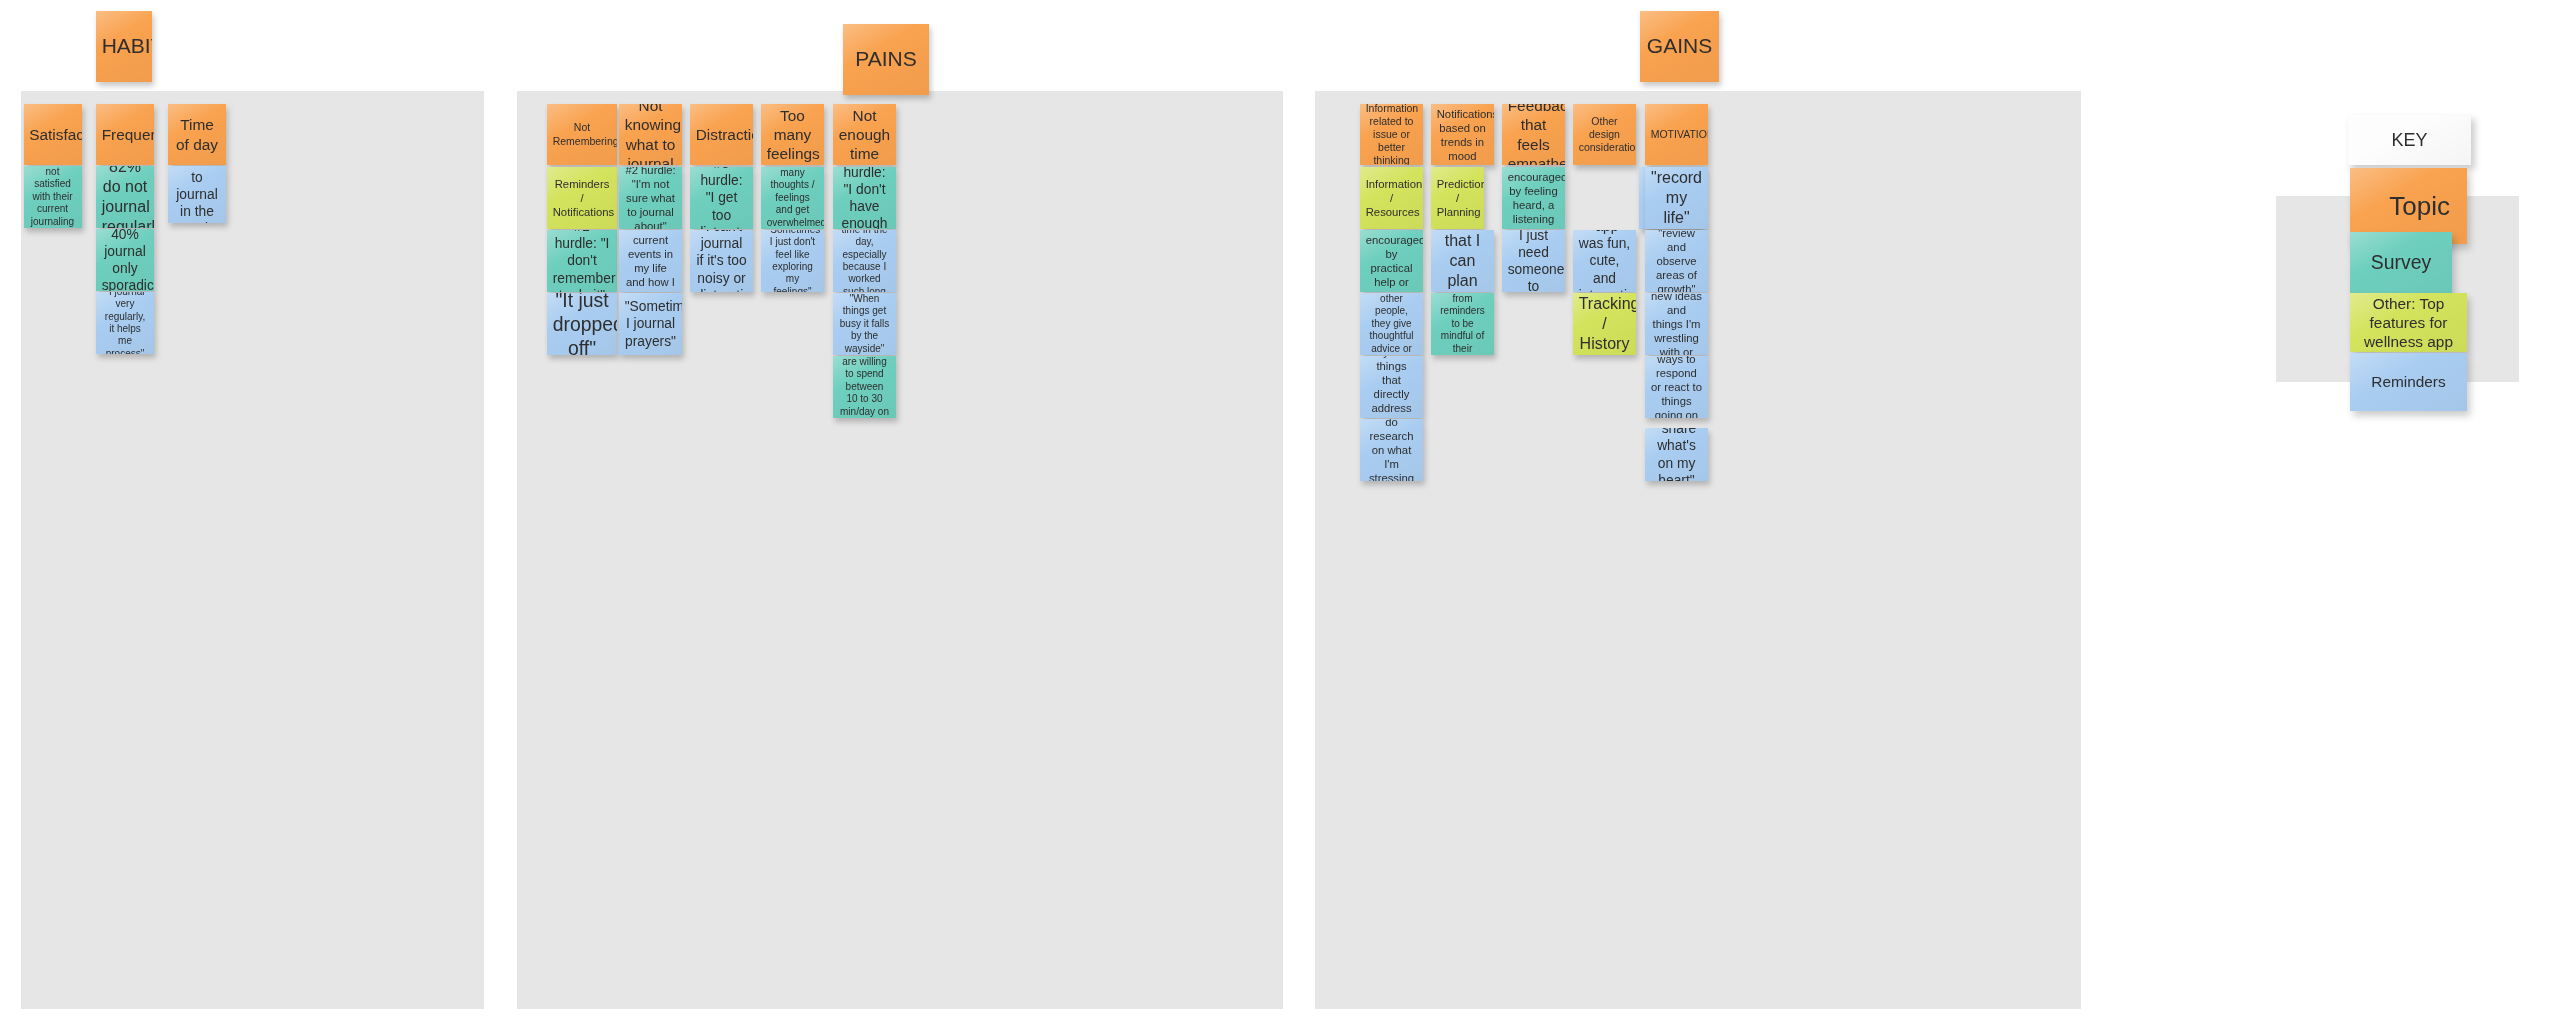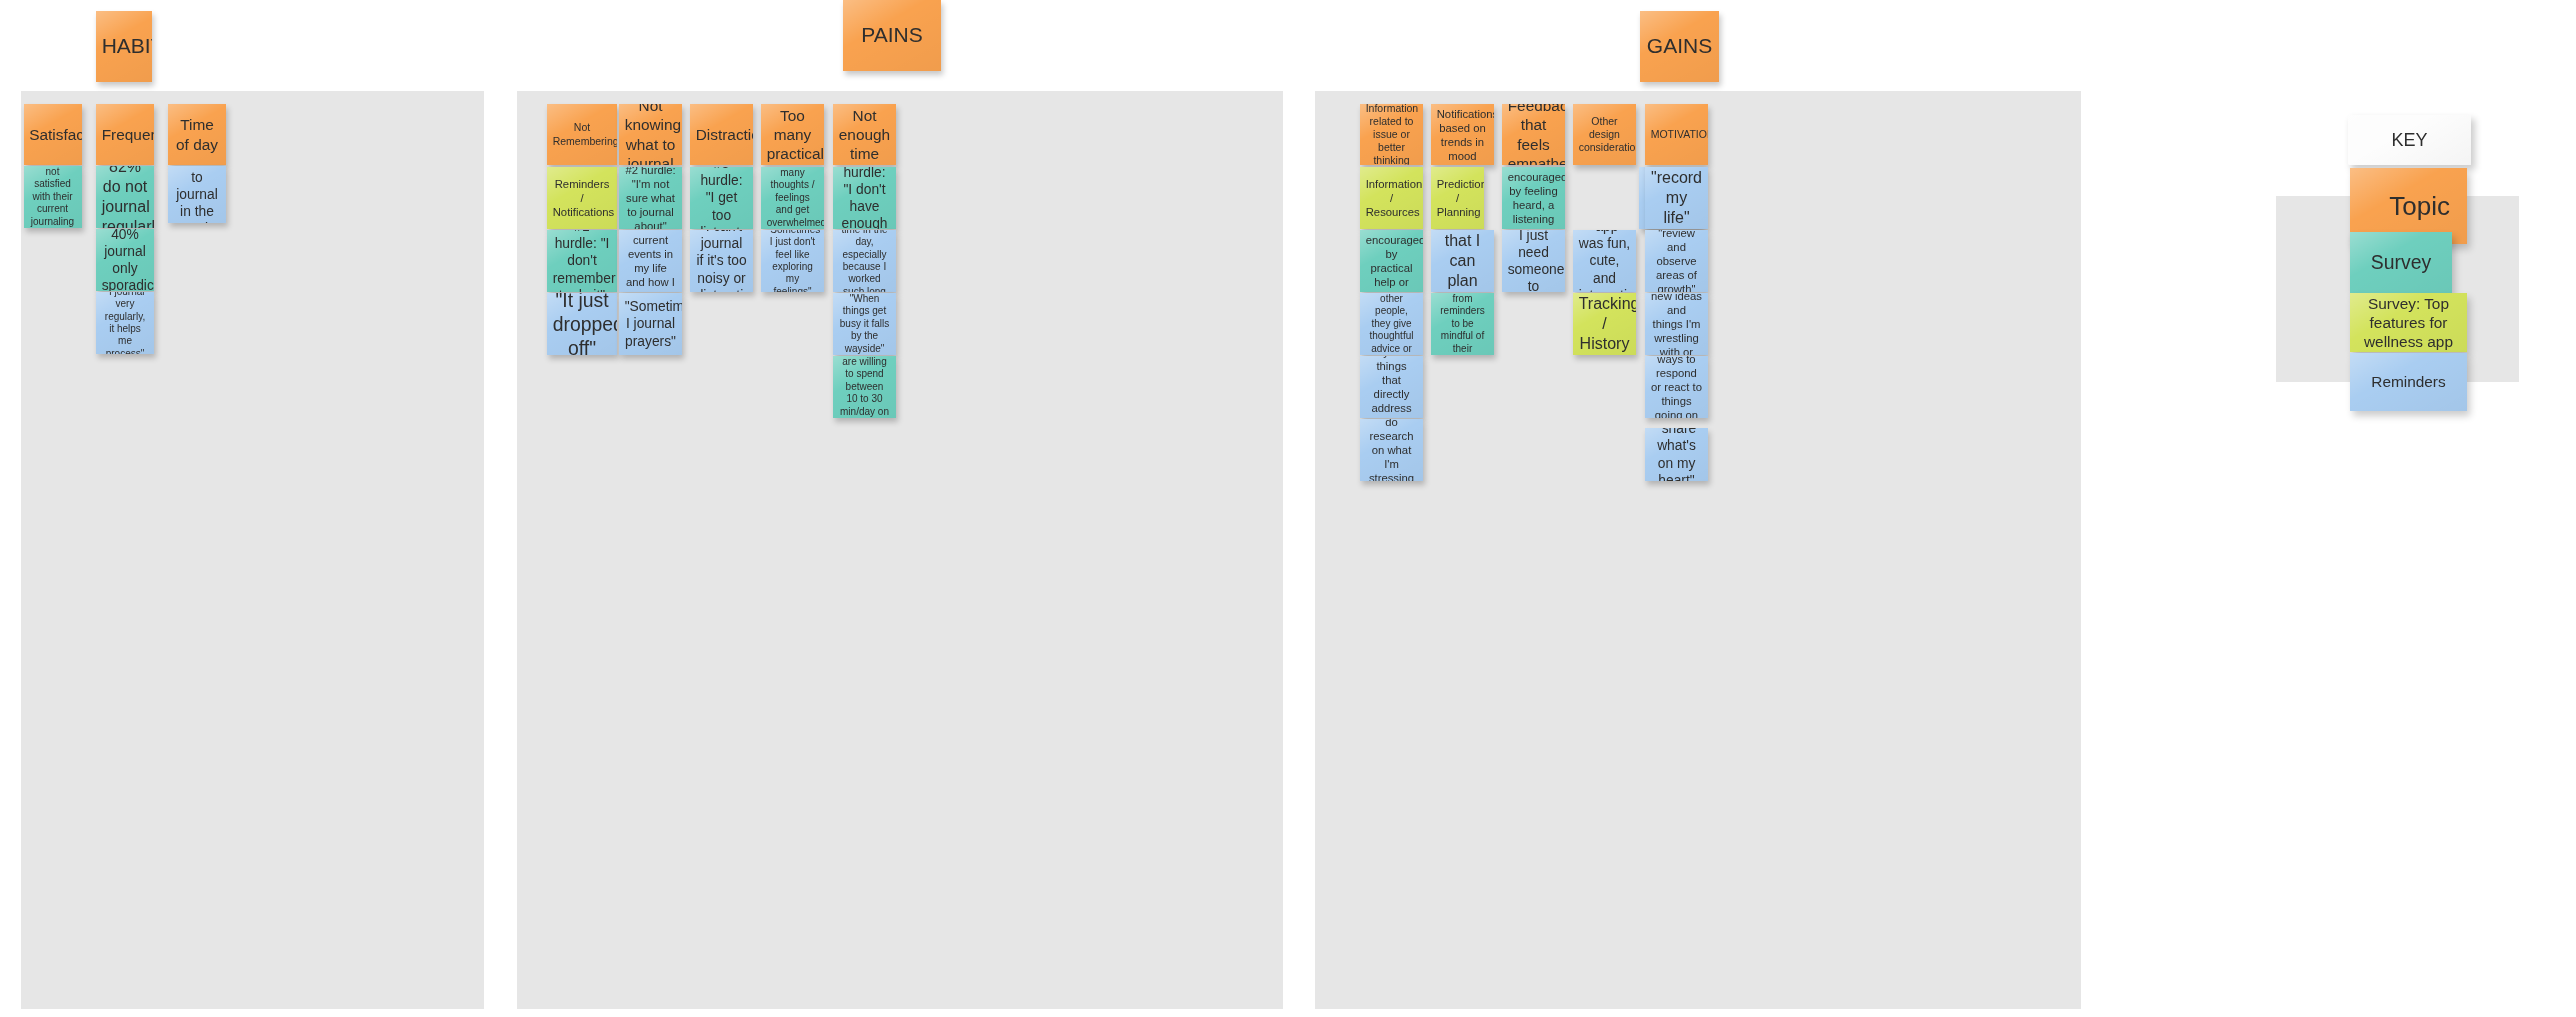--- a/index.html
+++ b/index.html
@@ -75,21 +75,21 @@
 
   <div class="note c-orange t-head-md" style="left:168px;top:104px;width:58px;height:61px;">
     <span>Time of day</span>
   </div>
   <div class="note c-blue t-body-md" style="left:168px;top:166px;width:58px;height:57px;">
     <span>"I like to journal in the morning"</span>
   </div>
 
   <div class="panel" style="left:517px;top:91px;width:766px;height:918px;"></div>
 
-  <div class="note c-orange t-title" style="left:843px;top:0;width:98px;height:71px;">
+  <div class="note c-orange t-title" style="left:843px;top:24px;width:86px;height:71px;">
     <span>PAINS</span>
   </div>
 
   <div class="note c-orange t-head-xs" style="left:547px;top:104px;width:70px;height:61px;">
     <span>Not Remembering</span>
   </div>
   <div class="note c-green t-body-sm" style="left:547px;top:167px;width:70px;height:62px;">
     <span>Reminders / Notifications</span>
   </div>
   <div class="note c-teal t-body-md" style="left:547px;top:230px;width:70px;height:62px;">
@@ -116,21 +116,21 @@
     <span>Distractions</span>
   </div>
   <div class="note c-teal t-body-md" style="left:690px;top:167px;width:63px;height:62px;">
     <span>#3 hurdle: "I get too distracted"</span>
   </div>
   <div class="note c-blue t-body-md" style="left:690px;top:230px;width:63px;height:62px;">
     <span>"I can't journal if it's too noisy or distracting"</span>
   </div>
 
   <div class="note c-orange t-head-md" style="left:761px;top:104px;width:63px;height:61px;">
-    <span>Too many practical</span>
+    <span>Too many feelings</span>
   </div>
   <div class="note c-teal t-body-xs" style="left:761px;top:167px;width:63px;height:62px;">
     <span>#4 hurdle: "I have too many thoughts / feelings and get overwhelmed or discouraged"</span>
   </div>
   <div class="note c-blue t-body-xs" style="left:761px;top:230px;width:63px;height:62px;">
     <span>"Sometimes I just don't feel like exploring my feelings"</span>
   </div>
 
   <div class="note c-orange t-head-md" style="left:833px;top:104px;width:63px;height:61px;">
     <span>Not enough time</span>
@@ -234,20 +234,20 @@
     <span>KEY</span>
   </div>
 
   <div class="note c-orange t-key-lg keynote" style="left:2350px;top:168px;width:117px;height:76px;padding-left:28px;">
     <span>Topic</span>
   </div>
   <div class="note c-teal t-key-md keynote" style="left:2350px;top:232px;width:102px;height:61px;">
     <span>Survey</span>
   </div>
   <div class="note c-green t-key-sm keynote" style="left:2350px;top:293px;width:117px;height:59px;">
-    <span>Survey: Top features for wellness app</span>
+    <span>Other: Top features for wellness app</span>
   </div>
   <div class="note c-blue t-key-sm keynote" style="left:2350px;top:353px;width:117px;height:58px;">
     <span>Reminders</span>
   </div>
 
 </div>
 
 
 </body></html>

